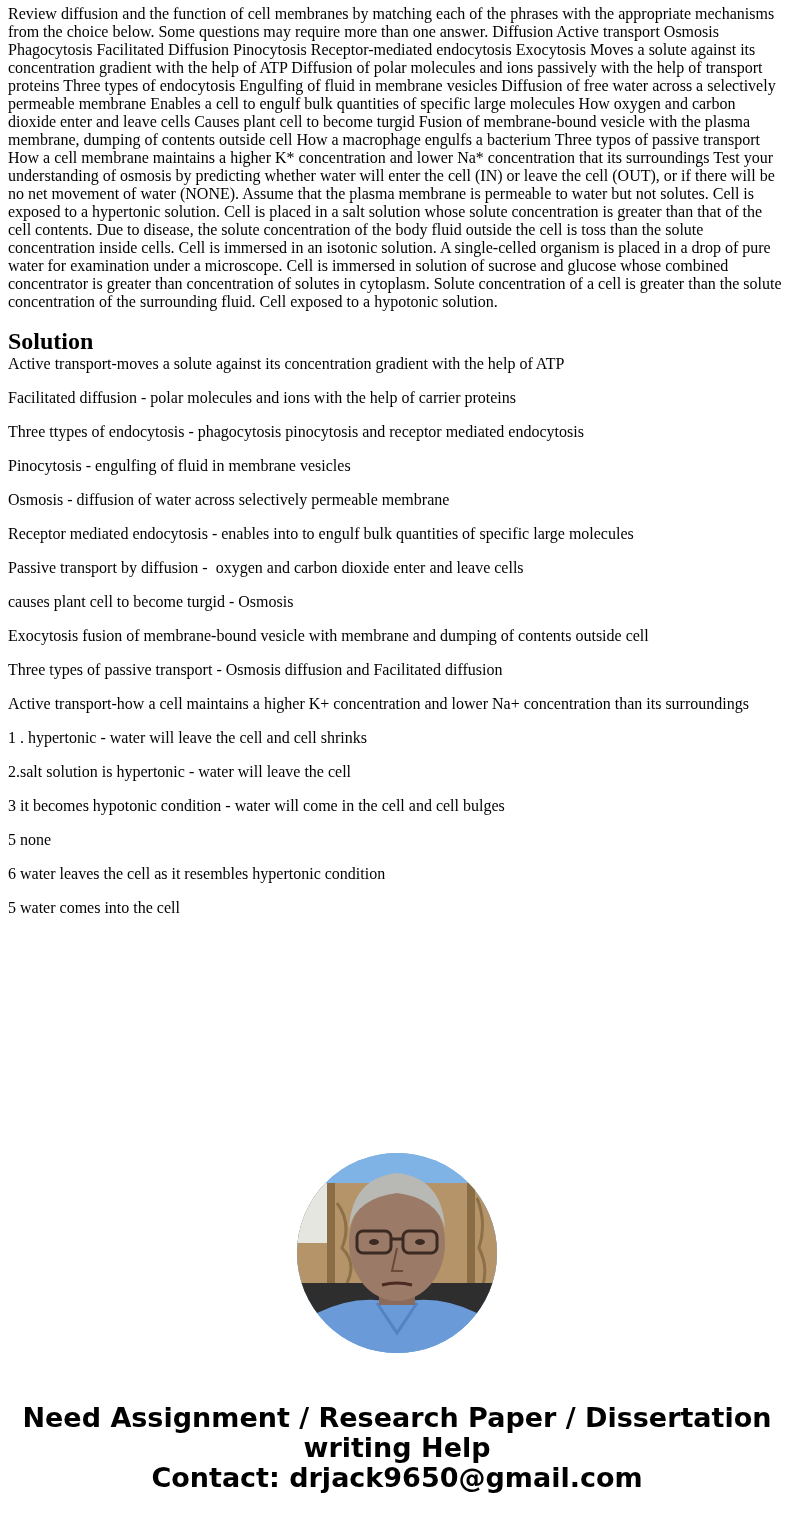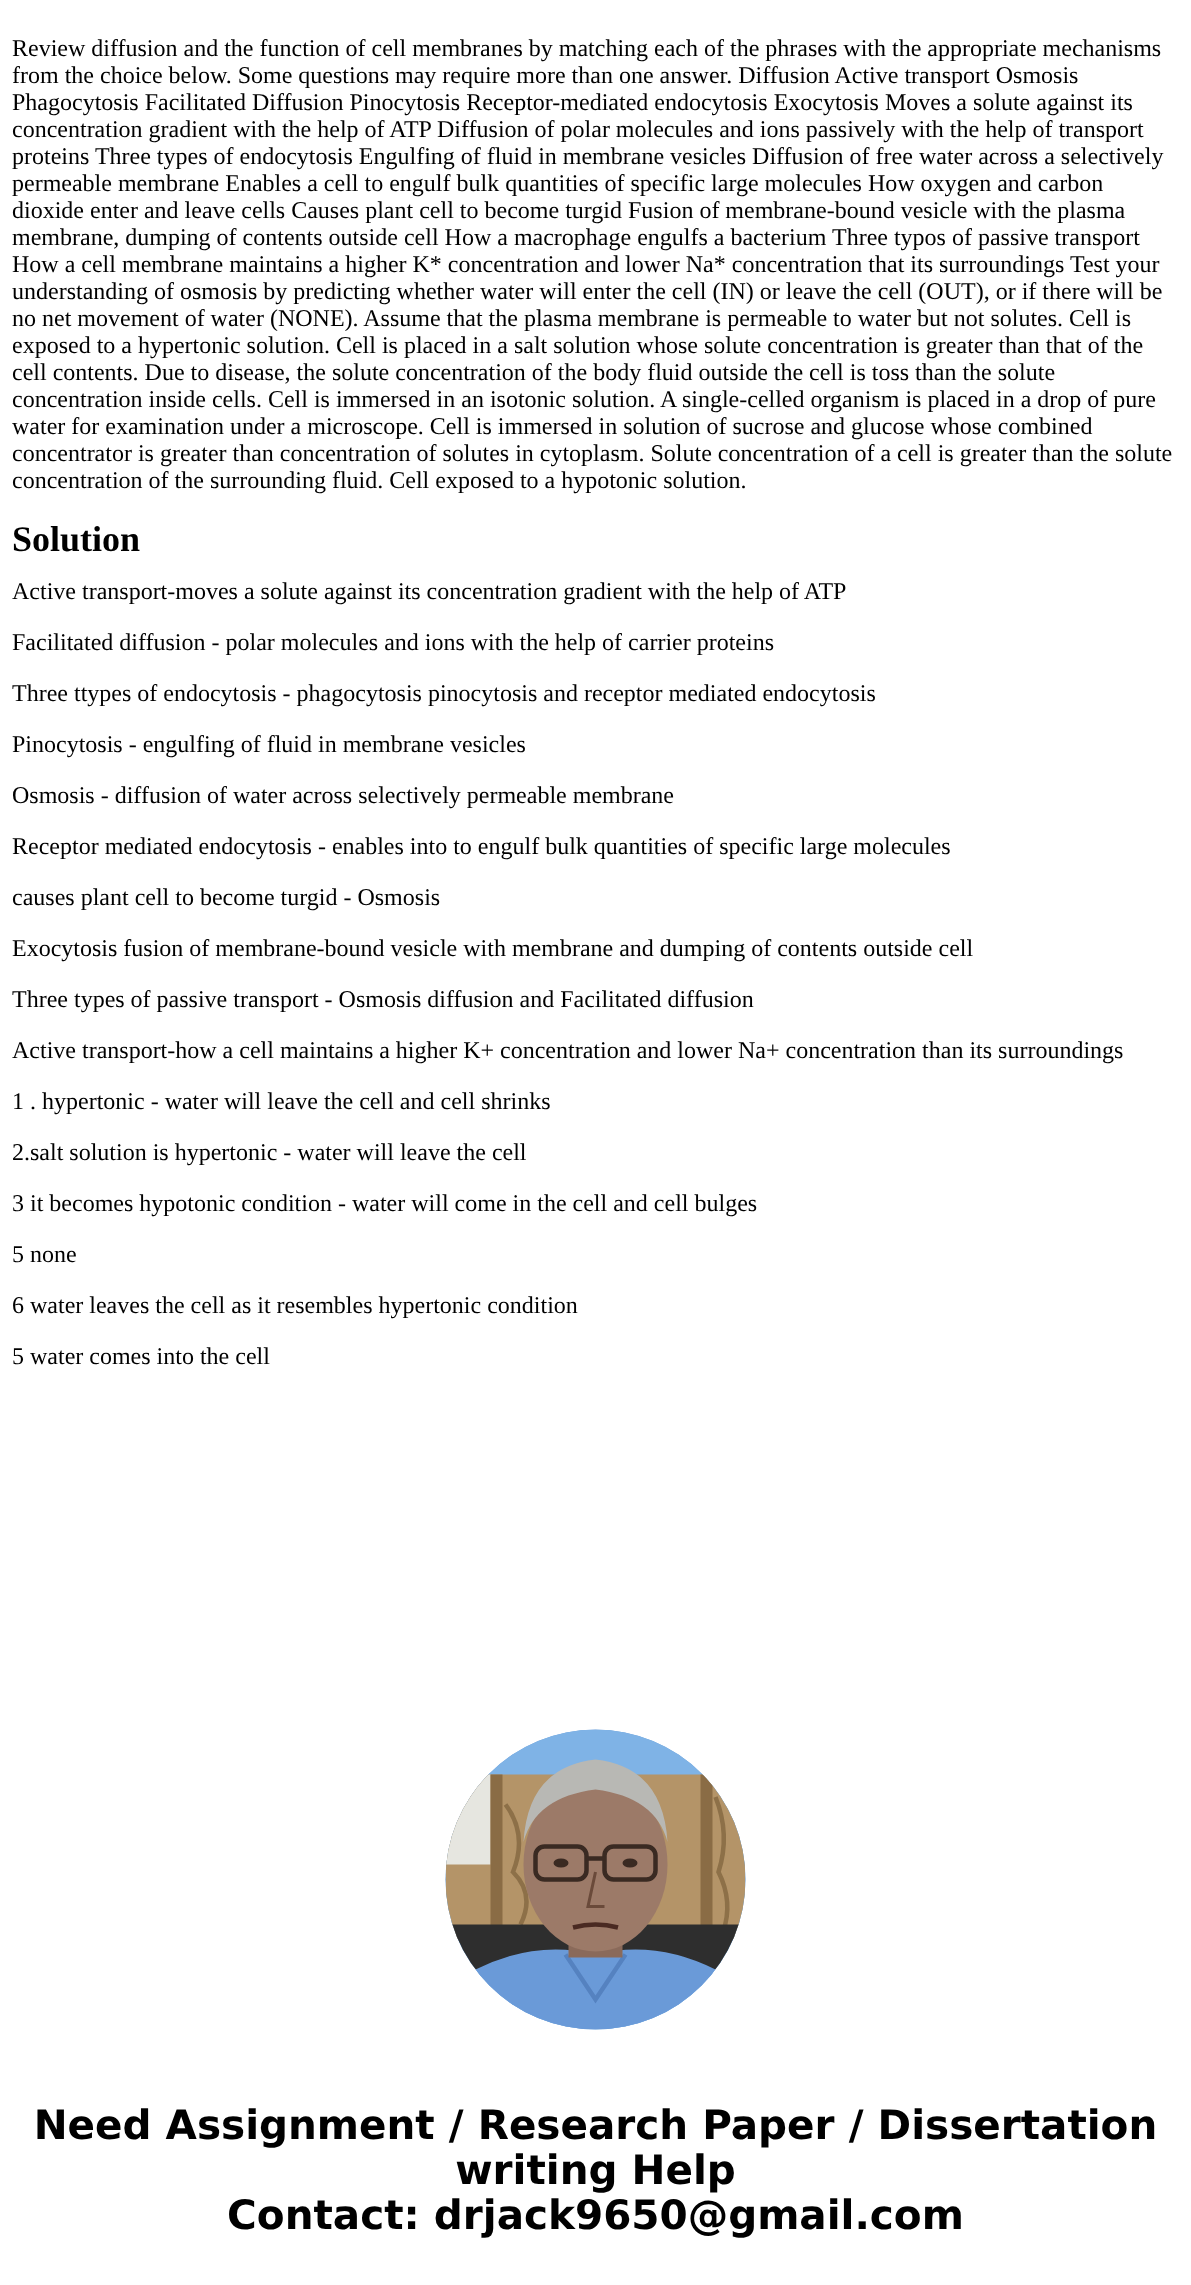--- a/index.html
+++ b/index.html
@@ -5,32 +5,32 @@
     html, body { margin: 0; padding: 0; background: #ffffff; }
     body {
       width: 794px;
       height: 1523px;
       position: relative;
       font-family: "Liberation Serif", serif;
       font-size: 16px;
       color: #000000;
       overflow: hidden;
     }
-    .content { padding: 24px 8px 0 8px; }
+    .content { padding: 5px 8px 0 8px; }
     .question {
       margin: 0;
       line-height: 18px;
     }
     .solution-heading {
       font-size: 24px;
       font-weight: bold;
       margin: 18px 0 0 0;
       line-height: 24px;
     }
-    .answers { margin-top: 14px; }
+    .answers { margin-top: 2px; }
     .answer {
       margin: 0 0 16px 0;
       line-height: 18px;
       white-space: pre-wrap;
     }
     .avatar-wrap {
       position: absolute;
       left: 297px;
       top: 1153px;
       width: 200px;
@@ -62,20 +62,21 @@
 
   <h3 class="solution-heading">Solution</h3>
 
   <div class="answers">
     <p class="answer">Active transport-moves a solute against its concentration gradient with the help of ATP</p>
     <p class="answer">Facilitated diffusion - polar molecules and ions with the help of carrier proteins</p>
     <p class="answer">Three ttypes of endocytosis - phagocytosis pinocytosis and receptor mediated endocytosis</p>
     <p class="answer">Pinocytosis - engulfing of fluid in membrane vesicles</p>
     <p class="answer">Osmosis - diffusion of water across selectively permeable membrane</p>
     <p class="answer">Receptor mediated endocytosis - enables into to engulf bulk quantities of specific large molecules</p>
+    <p class="answer">Passive transport by diffusion -  oxygen and carbon dioxide enter and leave cells</p>
     <p class="answer">causes plant cell to become turgid - Osmosis</p>
     <p class="answer">Exocytosis fusion of membrane-bound vesicle with membrane and dumping of contents outside cell</p>
     <p class="answer">Three types of passive transport - Osmosis diffusion and Facilitated diffusion</p>
     <p class="answer">Active transport-how a cell maintains a higher K+ concentration and lower Na+ concentration than its surroundings</p>
     <p class="answer">1 . hypertonic - water will leave the cell and cell shrinks</p>
     <p class="answer">2.salt solution is hypertonic - water will leave the cell</p>
     <p class="answer">3 it becomes hypotonic condition - water will come in the cell and cell bulges</p>
     <p class="answer">5 none</p>
     <p class="answer">6 water leaves the cell as it resembles hypertonic condition</p>
     <p class="answer">5 water comes into the cell</p>

